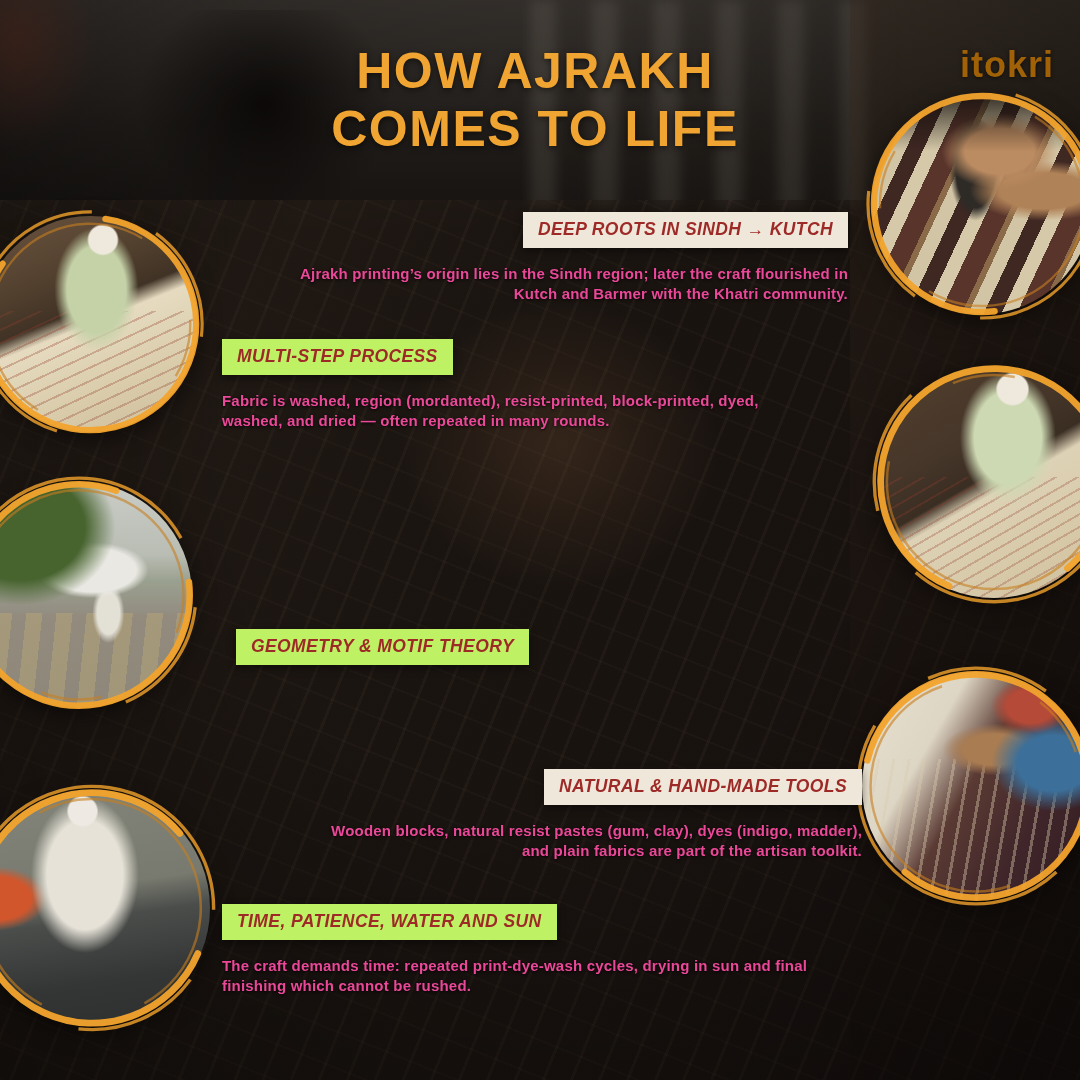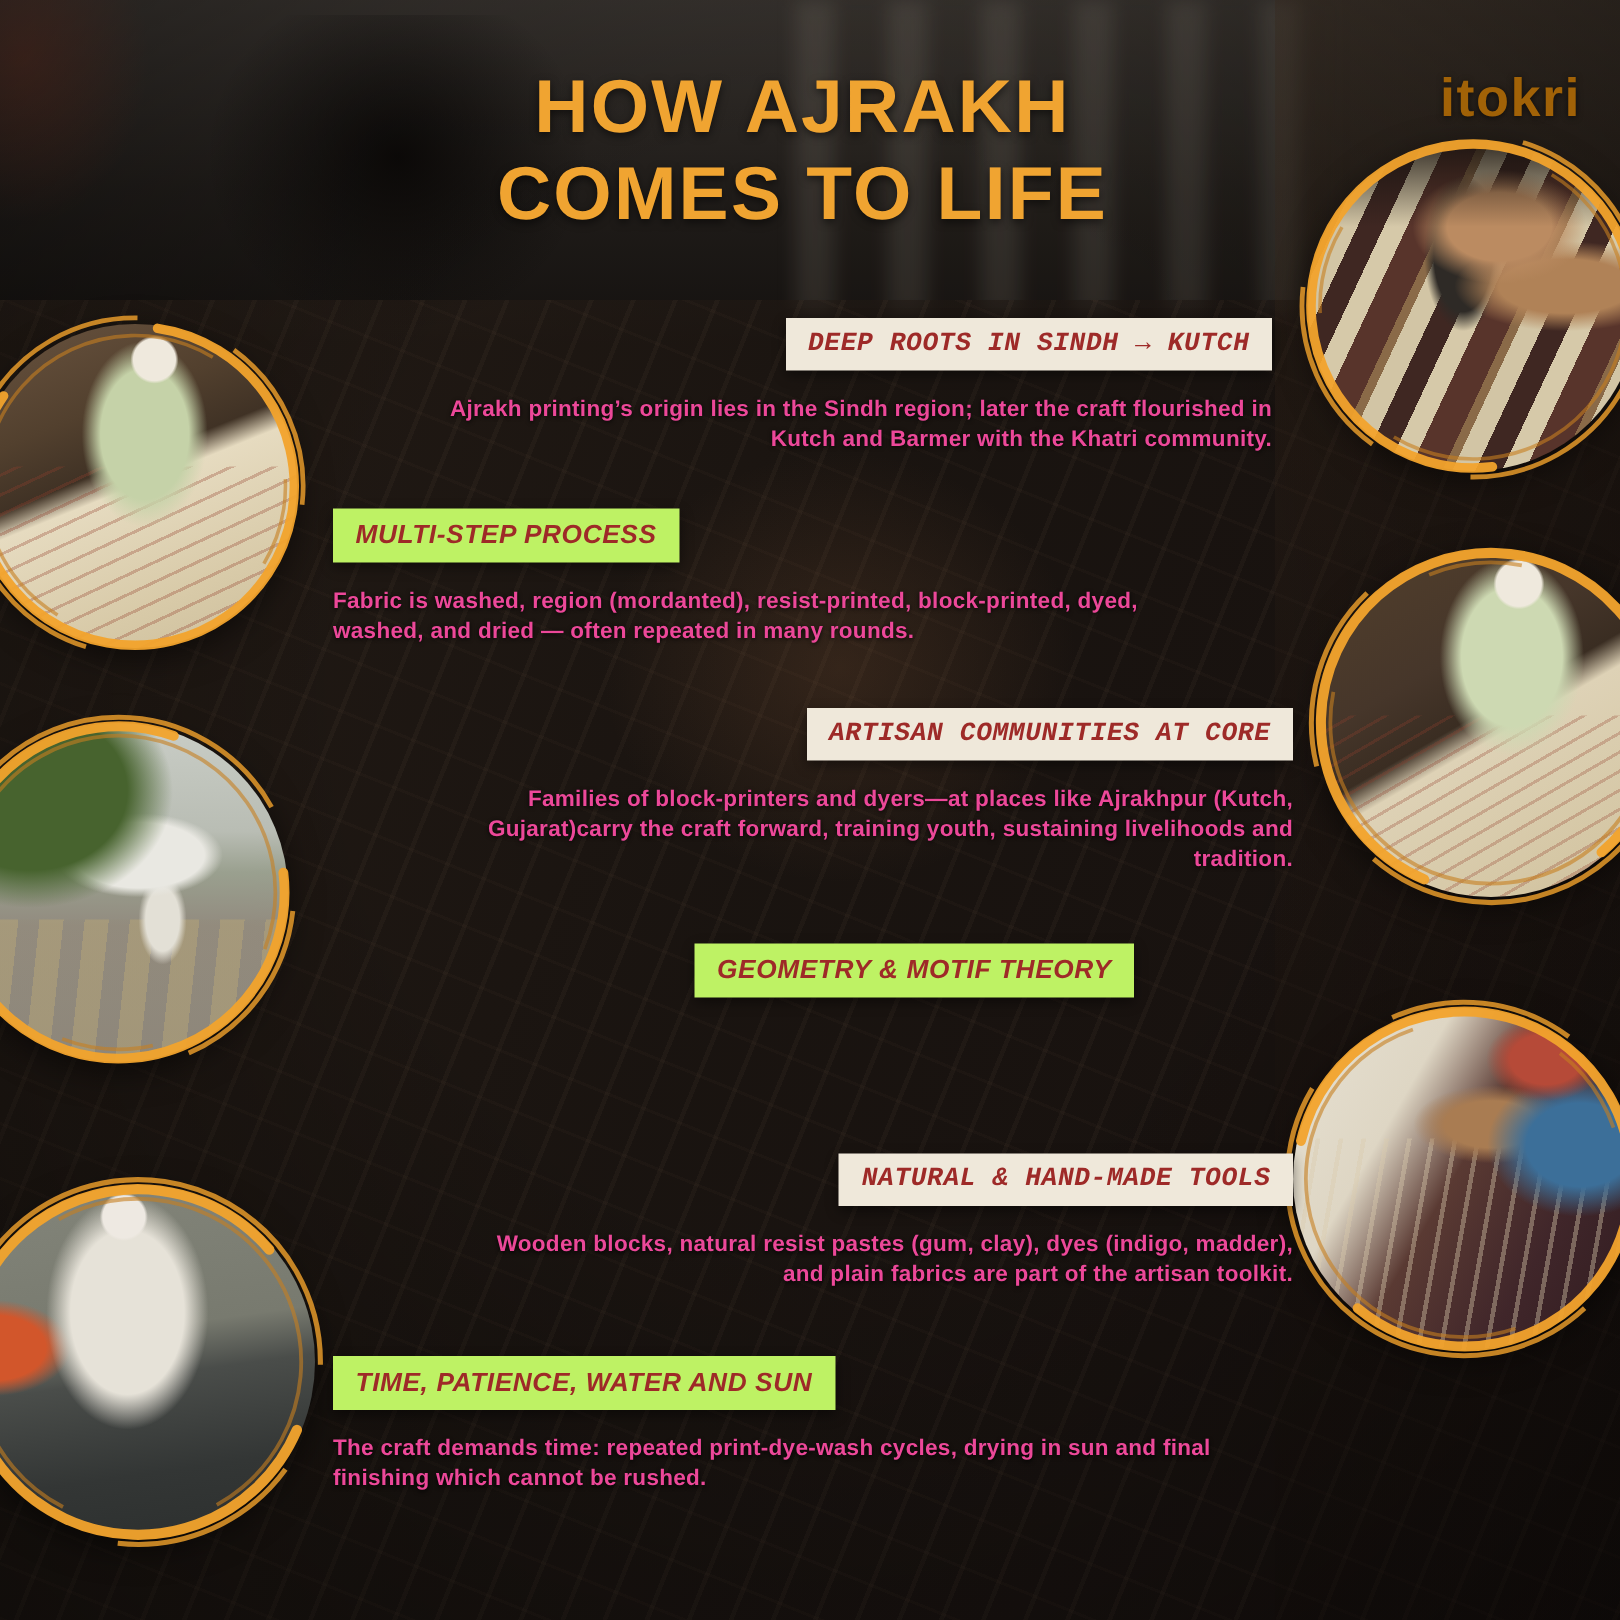--- a/index.html
+++ b/index.html
@@ -131,30 +131,30 @@
     background-position:0 0,0 0,0 0,0 100%,0 0;
   }
 
   
   .step{position:absolute;z-index:5;}
   .step .bar{
     display:inline-block;padding:7px 15px 8px;
     font-style:italic;font-weight:800;font-size:17.5px;letter-spacing:.4px;
     color:#9E2A28;box-shadow:0 3px 8px rgba(0,0,0,.45);
   }
-  .bar-cream{background:#EFE8DA;font-family:Liberation Mono, monospace;}
+  .bar-cream{background:#EFE8DA;}
   .bar-orange{background:#bef264;}
   .step .body{
     margin:16px 0 0;font-weight:700;font-size:15px;line-height:1.34;letter-spacing:.2px;
     color:#ec4899;text-shadow:0 1px 3px rgba(0,0,0,.85);
   }
   .s1{left:268px;top:212px;width:580px;text-align:right;}
   .s2{left:222px;top:339px;width:560px;}
   .s3{left:285px;top:472px;width:577px;text-align:right;}
-  .s4{left:208px;top:629px;width:548px;text-align:right;}
+  .s4{left:236px;top:629px;width:548px;}
   .s5{left:303px;top:769px;width:559px;text-align:right;}
   .s6{left:222px;top:904px;width:645px;}
 </style>
 </head>
 <body>
 
 <div class="poster">
 
   <div class="bg">
     <div class="bg-top"></div>
@@ -231,24 +231,20 @@
   <section class="step s1">
     <div class="bar bar-cream">DEEP ROOTS IN SINDH → KUTCH</div>
     <p class="body">Ajrakh printing’s origin lies in the Sindh region; later the craft flourished in Kutch and Barmer with the Khatri community.</p>
   </section>
 
   <section class="step s2">
     <div class="bar bar-orange">MULTI-STEP PROCESS</div>
     <p class="body">Fabric is washed, region (mordanted), resist-printed, block-printed, dyed, washed, and dried — often repeated in many rounds.</p>
   </section>
 
-  <section class="step s3">
-    <div class="bar bar-cream">ARTISAN COMMUNITIES AT CORE</div>
-    <p class="body">Families of block-printers and dyers—at places like Ajrakhpur (Kutch, Gujarat)carry the craft forward, training youth, sustaining livelihoods and tradition.</p>
-  </section>
 
   <section class="step s4">
     <div class="bar bar-orange">GEOMETRY &amp; MOTIF THEORY</div>
   </section>
 
   <section class="step s5">
     <div class="bar bar-cream">NATURAL &amp; HAND-MADE TOOLS</div>
     <p class="body">Wooden blocks, natural resist pastes (gum, clay), dyes (indigo, madder), and plain fabrics are part of the artisan toolkit.</p>
   </section>
 

